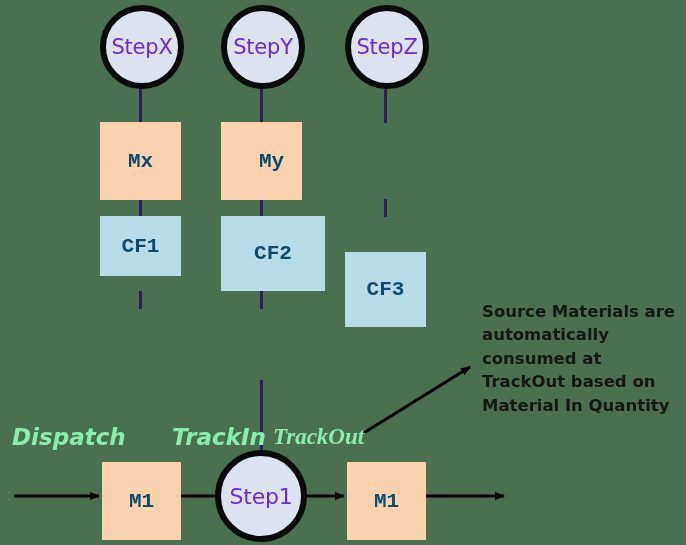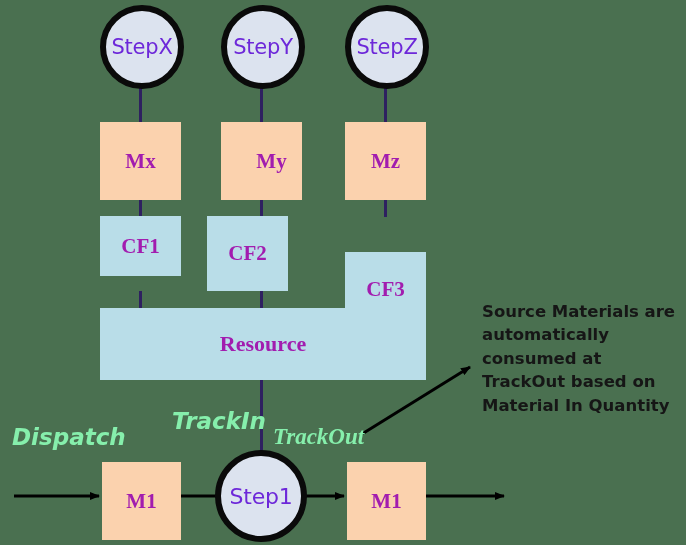--- a/index.html
+++ b/index.html
@@ -41,24 +41,24 @@
     border-radius: 50%;
     background: #dce3ef;
     border: 6px solid #0a0a0a;
     font-family: "DejaVu Sans", sans-serif;
     font-size: 21px;
     font-weight: 400;
     color: #6d28d9;
     letter-spacing: -0.2px;
   }
   .box-node {
-    font-family: Liberation Serif, serif;
+    font-family: Liberation Mono, monospace;
     font-weight: bold;
     font-size: 21px;
-    color: #a21caf;
+    color: #0c4a6e;
   }
   .mat-box {
     background: #fbd2ae;
   }
   .cf-box {
     background: #b9dde8;
   }
   .resource-box {
     background: #b9dde8;
     font-size: 22px;
@@ -136,42 +136,36 @@
   <div class="node circle-node" style="left:345px; top:5px; width:84px; height:84px;">
     <span>StepZ</span>
   </div>
 
   <div class="node box-node mat-box" style="left:100px; top:122px; width:81px; height:78px;">
     <span>Mx</span>
   </div>
   <div class="node box-node mat-box" style="left:221px; top:122px; width:81px; height:78px;padding-left:20px;">
     <span>My</span>
   </div>
-  <div class="node box-node mat-box" style="left:345px; top:122px; width:81px; height:78px;">
-    <span>Mz</span>
-  </div>
 
   <div class="node box-node cf-box" style="left:100px; top:216px; width:81px; height:60px;">
     <span>CF1</span>
   </div>
-  <div class="node box-node cf-box" style="left:207px; top:216px; width:81px; height:75px;">
+  <div class="node box-node cf-box" style="left:221px; top:216px; width:104px; height:75px;">
     <span>CF2</span>
   </div>
   <div class="node box-node cf-box" style="left:345px; top:216px; width:81px; height:75px;margin-top:36px;">
     <span>CF3</span>
   </div>
 
-  <div class="node box-node resource-box" style="left:100px; top:308px; width:326px; height:72px;">
-    <span>Resource</span>
-  </div>
 
   <div class="flow-label" style="left:12px; top:424px;">
     <span>Dispatch</span>
   </div>
-  <div class="flow-label" style="left:172px; top:408px;">
+  <div class="flow-label" style="left:172px; top:424px;">
     <span>TrackIn</span>
   </div>
   <div class="flow-label" style="left:273px; top:424px;font-family:Liberation Serif, serif;">
     <span>TrackOut</span>
   </div>
 
   <div class="node box-node mat-box" style="left:102px; top:462px; width:79px; height:78px;">
     <span>M1</span>
   </div>
 

